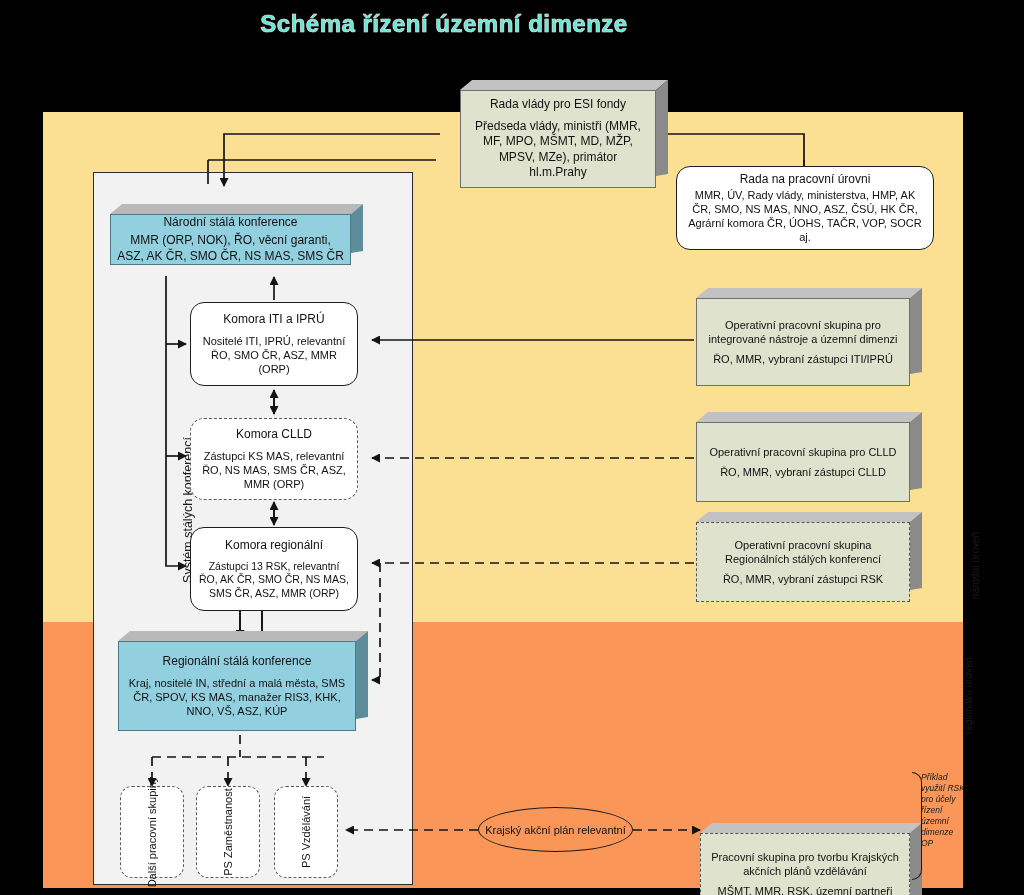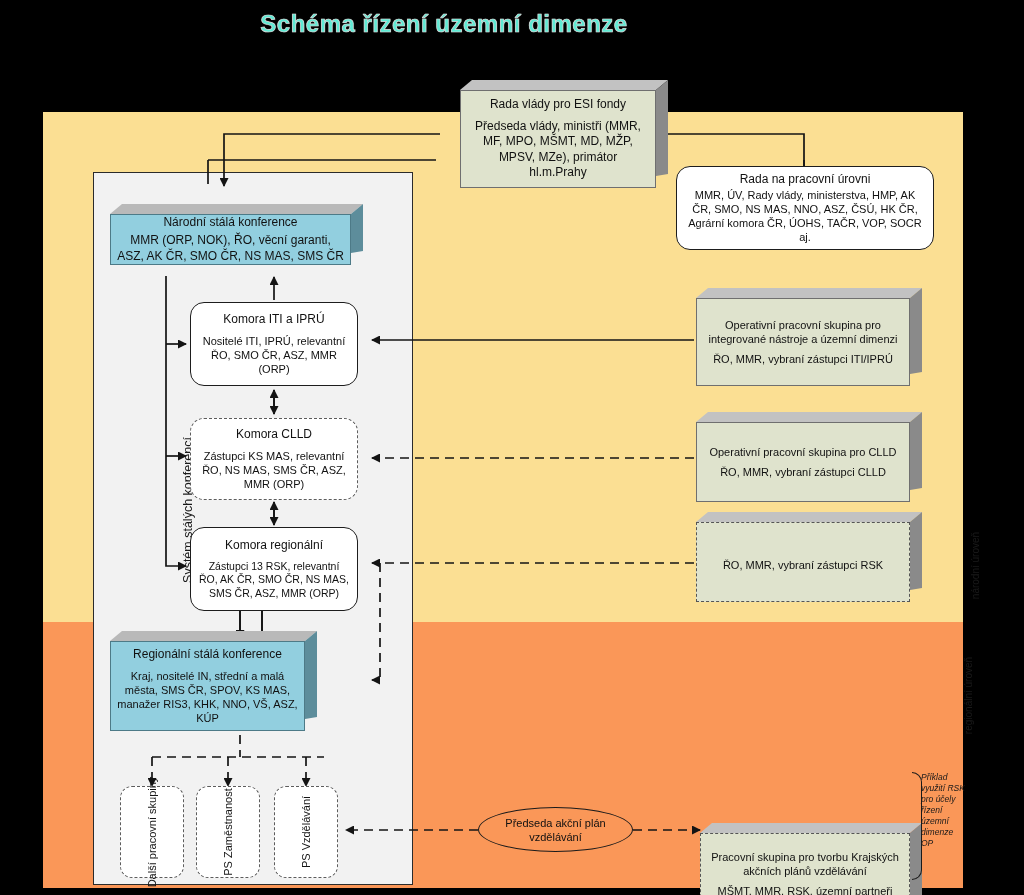--- a/index.html
+++ b/index.html
@@ -225,21 +225,21 @@
     <div class="gap"></div>
     <span class="sub">Zástupci KS MAS, relevantní ŘO, NS MAS, SMS ČR, ASZ, MMR (ORP)</span>
   </div>
 
   <div class="rbox t10" id="node-komora-regionalni" style="left:190px;top:527px;width:168px;height:84px;padding:5px 8px;">
     <span class="ttl t12">Komora regionální</span>
     <div class="gap"></div>
     <span class="sub">Zástupci 13 RSK, relevantní ŘO, AK ČR, SMO ČR, NS MAS, SMS ČR, ASZ, MMR (ORP)</span>
   </div>
 
-  <div class="box3d blue" id="node-regionalni-konference" style="left:110px;top:631px;width:207px;height:100px;">
+  <div class="box3d blue" id="node-regionalni-konference" style="left:118px;top:631px;width:250px;height:100px;">
     <div class="top"></div>
     <div class="side"></div>
     <div class="face t11">
       <span class="ttl t12">Regionální stálá konference</span>
       <div class="gap"></div>
       <span class="sub" style="padding:0 6px;">Kraj, nositelé IN, střední a malá města, SMS ČR, SPOV, KS MAS, manažer RIS3, KHK, NNO, VŠ, ASZ, KÚP</span>
     </div>
   </div>
 
   <div class="box3d green" id="node-ops-integrovane" style="left:696px;top:288px;width:226px;height:98px;">
@@ -259,20 +259,21 @@
       <span class="ttl" style="padding:0 8px;">Operativní pracovní skupina pro CLLD</span>
       <div class="gap"></div>
       <span class="sub">ŘO, MMR, vybraní zástupci CLLD</span>
     </div>
   </div>
 
   <div class="box3d green dashedface" id="node-ops-rsk" style="left:696px;top:512px;width:226px;height:90px;">
     <div class="top"></div>
     <div class="side"></div>
     <div class="face t11">
+      <span class="ttl" style="padding:0 8px;">Operativní pracovní skupina Regionálních stálých konferencí</span>
       <div class="gap"></div>
       <span class="sub">ŘO, MMR, vybraní zástupci RSK</span>
     </div>
   </div>
 
   <div class="box3d green dashedface" id="node-ps-kap" style="left:700px;top:775px;width:222px;height:105px;margin-top:48px;">
     <div class="top"></div>
     <div class="side"></div>
     <div class="face t11">
       <span class="ttl" style="padding:0 10px;">Pracovní skupina pro tvorbu Krajských akčních plánů vzdělávání</span>
@@ -285,19 +286,19 @@
     <span>Další pracovní skupiny</span>
   </div>
   <div class="vbox" id="node-ps-zamestnanost" style="left:196px;top:786px;width:64px;height:92px;">
     <span>PS Zaměstnanost</span>
   </div>
   <div class="vbox" id="node-ps-vzdelavani" style="left:274px;top:786px;width:64px;height:92px;">
     <span>PS Vzdělávání</span>
   </div>
 
   <div id="kap-ellipse">
-    <span>Předseda akční plán vzdělávání</span>
+    <span>Krajský akční plán relevantní</span>
   </div>
 
   <div id="rsk-bracket"></div>
   <div id="rsk-note">Příklad využití RSK pro účely řízení územní dimenze OP</div>
 
 </div>
 
 </body></html>

